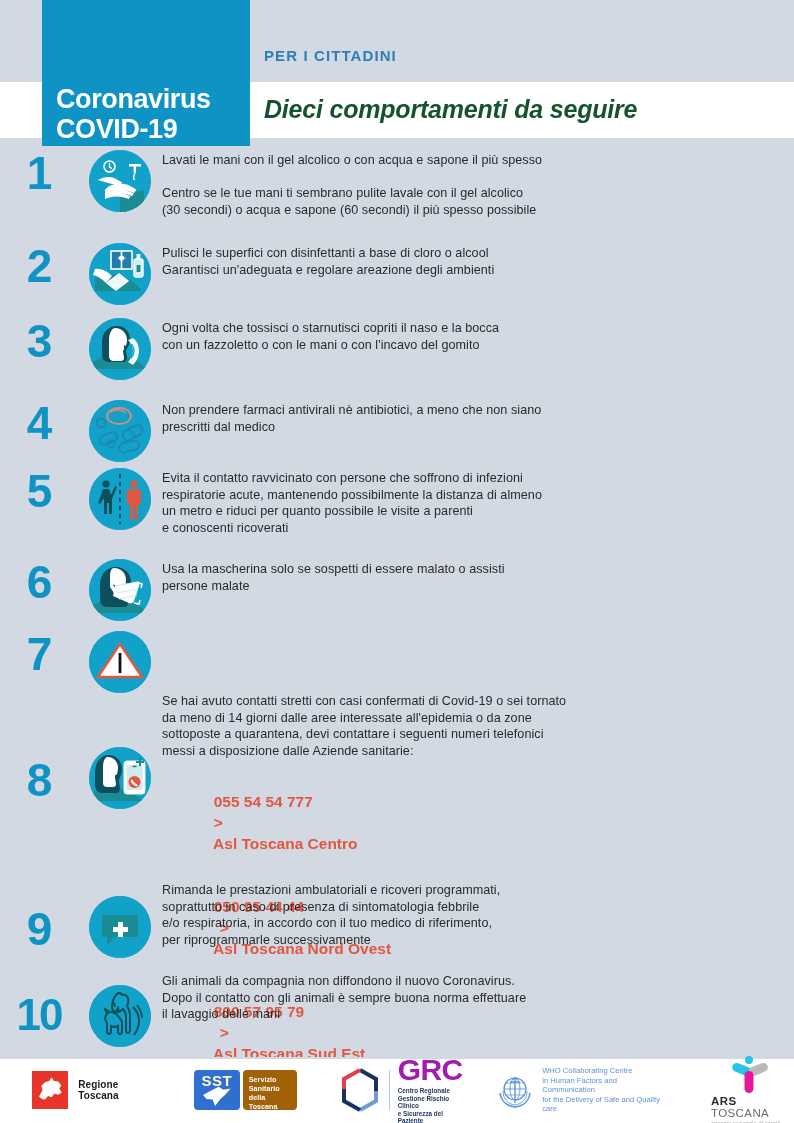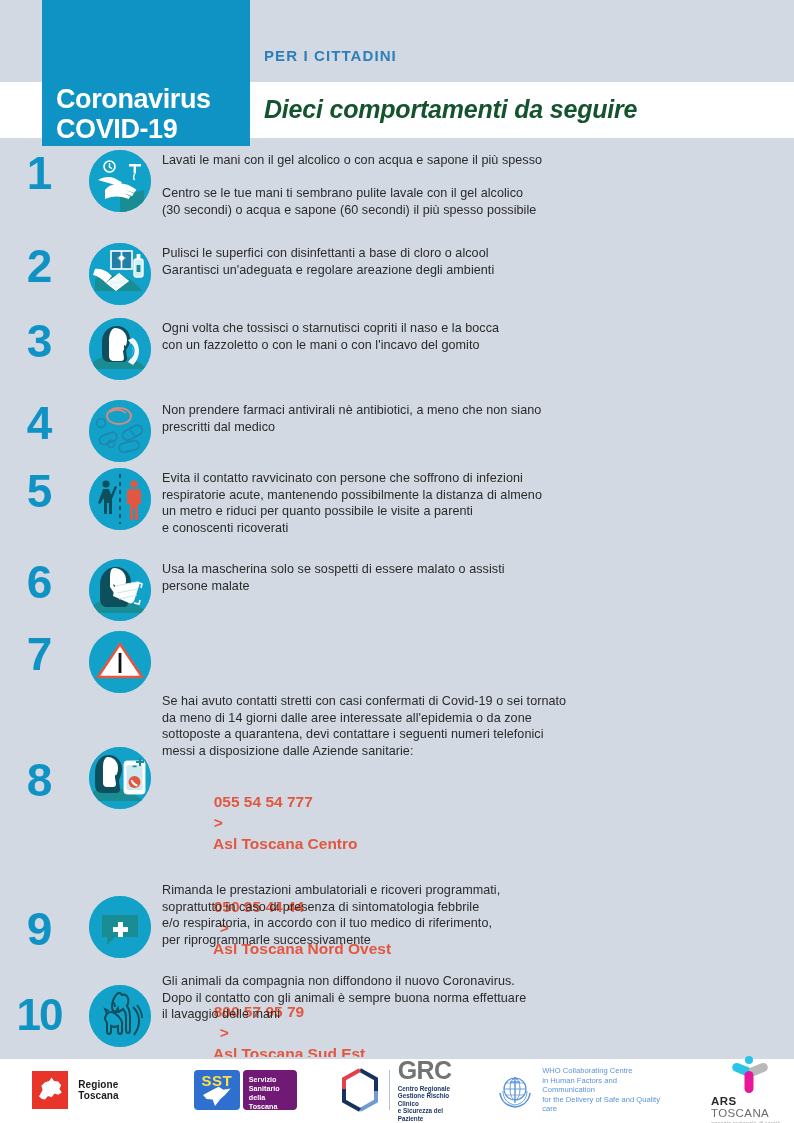--- a/index.html
+++ b/index.html
@@ -88,38 +88,38 @@
   }
   .rt-label { margin-left: 10px; font-size: 10px; font-weight: bold; color: #1a1a1a; letter-spacing: 0.1px; }
 
   .logo-sst { margin-left: 36px; display: flex; align-items: center; }
   .sst-mark {
     width: 46px; height: 40px; border-radius: 4px; background: #2f6fd0;
     position: relative; overflow: hidden;
   }
   .sst-letters {
     position: absolute; left: 0; top: 2px; width: 46px; text-align: center;
-    color: #fde047; font-size: 15px; font-weight: bold; letter-spacing: 0.5px;
+    color: #fef9c3; font-size: 15px; font-weight: bold; letter-spacing: 0.5px;
   }
   .sst-bird {
     position: absolute; left: 8px; top: 15px; width: 30px; height: 22px; background:#ffffff;
     clip-path: polygon(4% 46%,30% 26%,56% 8%,72% 22%,96% 16%,78% 44%,62% 64%,
                        44% 96%,36% 66%,16% 64%);
   }
   .sst-text {
-    width: 54px; height: 40px; border-radius: 4px; background: #701a75; margin-left: 3px;
+    width: 54px; height: 40px; border-radius: 4px; background: #a16207; margin-left: 3px;
     color: #ffffff; font-size: 7.2px; font-weight: bold; line-height: 9px;
     padding: 5px 0 0 6px;
   }
 
   .logo-grc { margin-left: 42px; display: flex; align-items: center; }
   .grc-hex { width: 42px; height: 46px; position: relative; }
   .grc-hex svg { display: block; }
   .grc-div { width: 1px; height: 40px; background: #b9c2cf; margin: 0 8px; }
-  .grc-word { color: #737373; font-size: 25px; font-weight: bold; letter-spacing: -0.6px; line-height: 1; }
+  .grc-word { color: #a21caf; font-size: 30px; font-weight: bold; letter-spacing: -0.6px; line-height: 1; }
   .grc-sub { color: #17325e; font-size: 6.3px; font-weight: bold; line-height: 7.6px; margin-top: 2px; }
 
   .logo-who { margin-left: 30px; display: flex; align-items: center; }
   .who-mark { width: 38px; height: 38px; position: relative; }
   .who-text { margin-left: 8px; color: #5a93d8; font-size: 7.6px; line-height: 9.6px; }
 
   .logo-ars { margin-left: 36px; display: flex; align-items: center; flex-direction: column; }
   .ars-mark { width: 46px; height: 40px; position: relative; }
   .ars-word { margin-left: 6px; }
   .ars-t1 { font-size: 11.5px; letter-spacing: 0.4px; }

